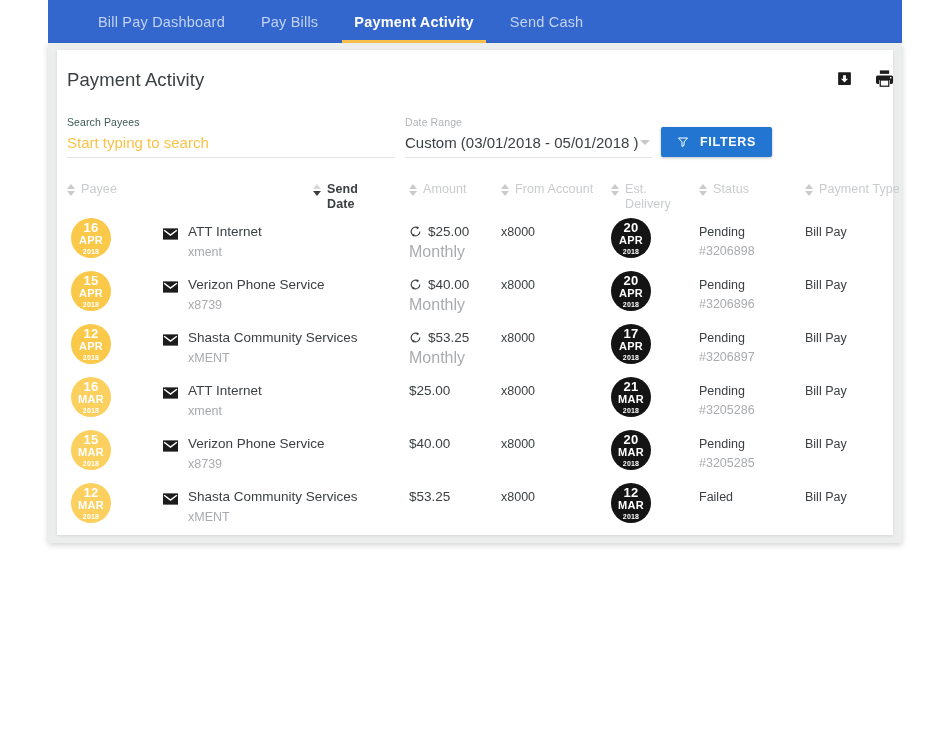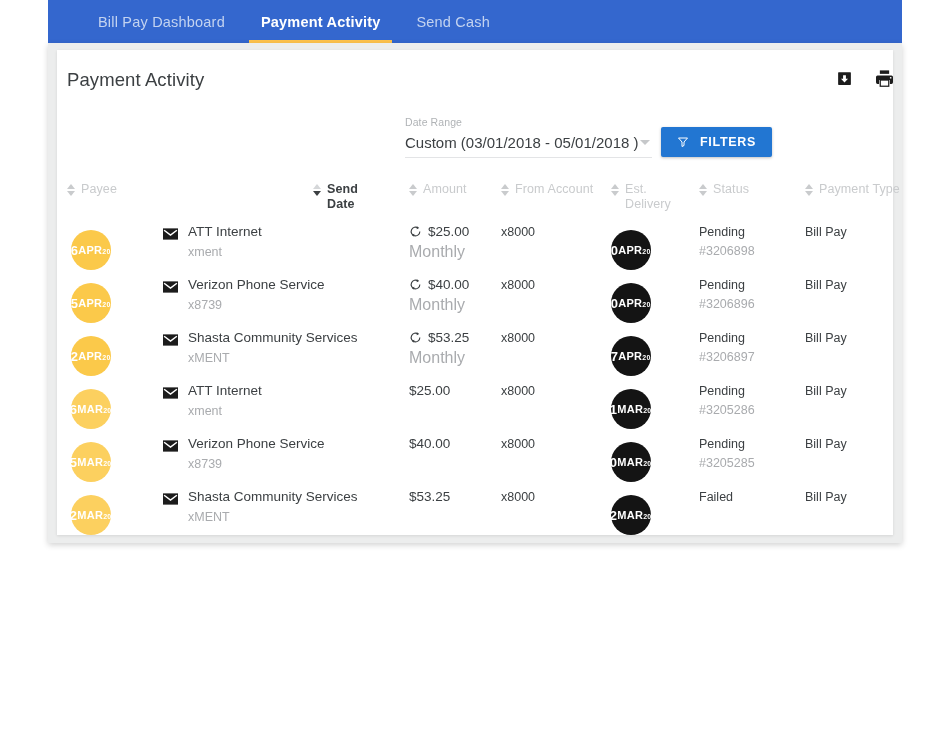--- a/index.html
+++ b/index.html
@@ -129,23 +129,23 @@
   .th.c-amount { justify-content: flex-start; }
 
   .t-row {
     display: flex; align-items: flex-start;
     height: 53px;
   }
 
   
   .badge {
     width: 40px; height: 40px; border-radius: 50%;
-    display: flex; flex-direction: row; align-items: center; justify-content: center;
+    display: flex; flex-direction: column; align-items: center; justify-content: center;
     color: #ffffff; line-height: 1;
-    margin-top: 16px; margin-left: 4px;
+    margin-top: 4px; margin-left: 4px;
   }
   .badge .d { font-size: 13px; font-weight: bold; letter-spacing: .2px; }
   .badge .m { font-size: 11px; font-weight: bold; margin-top: 1px; letter-spacing: .3px; }
   .badge .y { font-size: 7px; font-weight: bold; margin-top: 2px; letter-spacing: .2px; }
   .badge.amber { background: #fbc94a; }
   .badge.amber-pale { background: #fcd05f; }
   .badge.dark { background: #141414; margin-left: 0; }
 
   
   .payee-wrap { display: flex; gap: 10px; padding-top: 10px; }
@@ -167,20 +167,23 @@
   .type-txt { padding-top: 11px; font-size: 12.5px; color: #3c4043; }
 </style>
 </head>
 <body>
 
 <div id="root">
 
   <div class="navbar">
     <div class="nav-item">
       <span>Bill Pay Dashboard</span>
+    </div>
+    <div class="nav-item">
+      <span>Pay Bills</span>
     </div>
     <div class="nav-item active">
       <span>Payment Activity</span>
     </div>
     <div class="nav-item">
       <span>Send Cash</span>
     </div>
   </div>
 
   <div class="panel-shadow"></div>
@@ -198,20 +201,25 @@
     <span class="icon-btn">
       <svg width="19" height="17" viewBox="0 0 24 22" aria-hidden="true">
         <rect x="6" y="0.5" width="12" height="4.5" fill="#1c1c1c"></rect>
         <path fill="#1c1c1c" d="M3 7h18a2 2 0 0 1 2 2v7a2 2 0 0 1-2 2h-2v-5H5v5H3a2 2 0 0 1-2-2V9a2 2 0 0 1 2-2z"></path>
         <circle cx="20" cy="10" r="1.1" fill="#ffffff"></circle>
         <rect x="6.5" y="13" width="11" height="8" fill="#ffffff" stroke="#1c1c1c" stroke-width="1.6"></rect>
       </svg>
     </span>
   </div>
 
+  <div class="search-field">
+    <div class="field-label">Search Payees</div>
+    <div class="field-value placeholder">Start typing to search</div>
+    <div class="field-rule"></div>
+  </div>
 
   <div class="date-field">
     <div class="field-label muted">Date Range</div>
     <div class="date-row">
       <div class="field-value">Custom (03/01/2018 - 05/01/2018 )</div>
       <div class="caret"></div>
     </div>
     <div class="field-rule"></div>
   </div>
 

